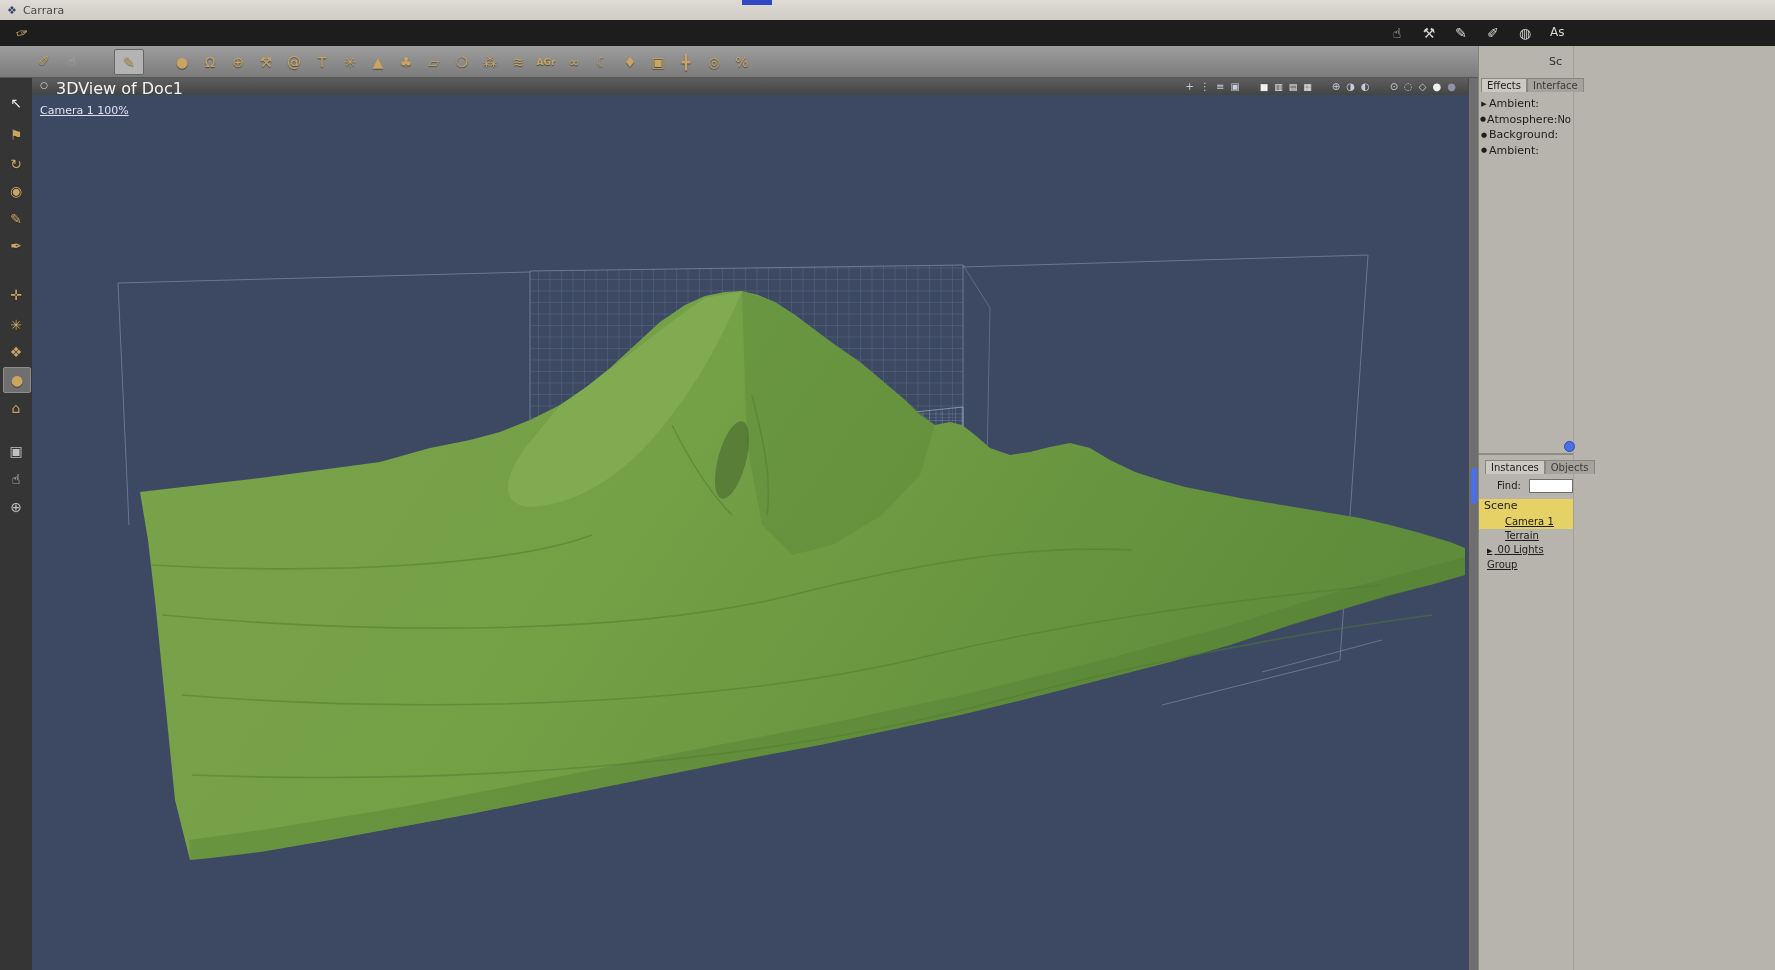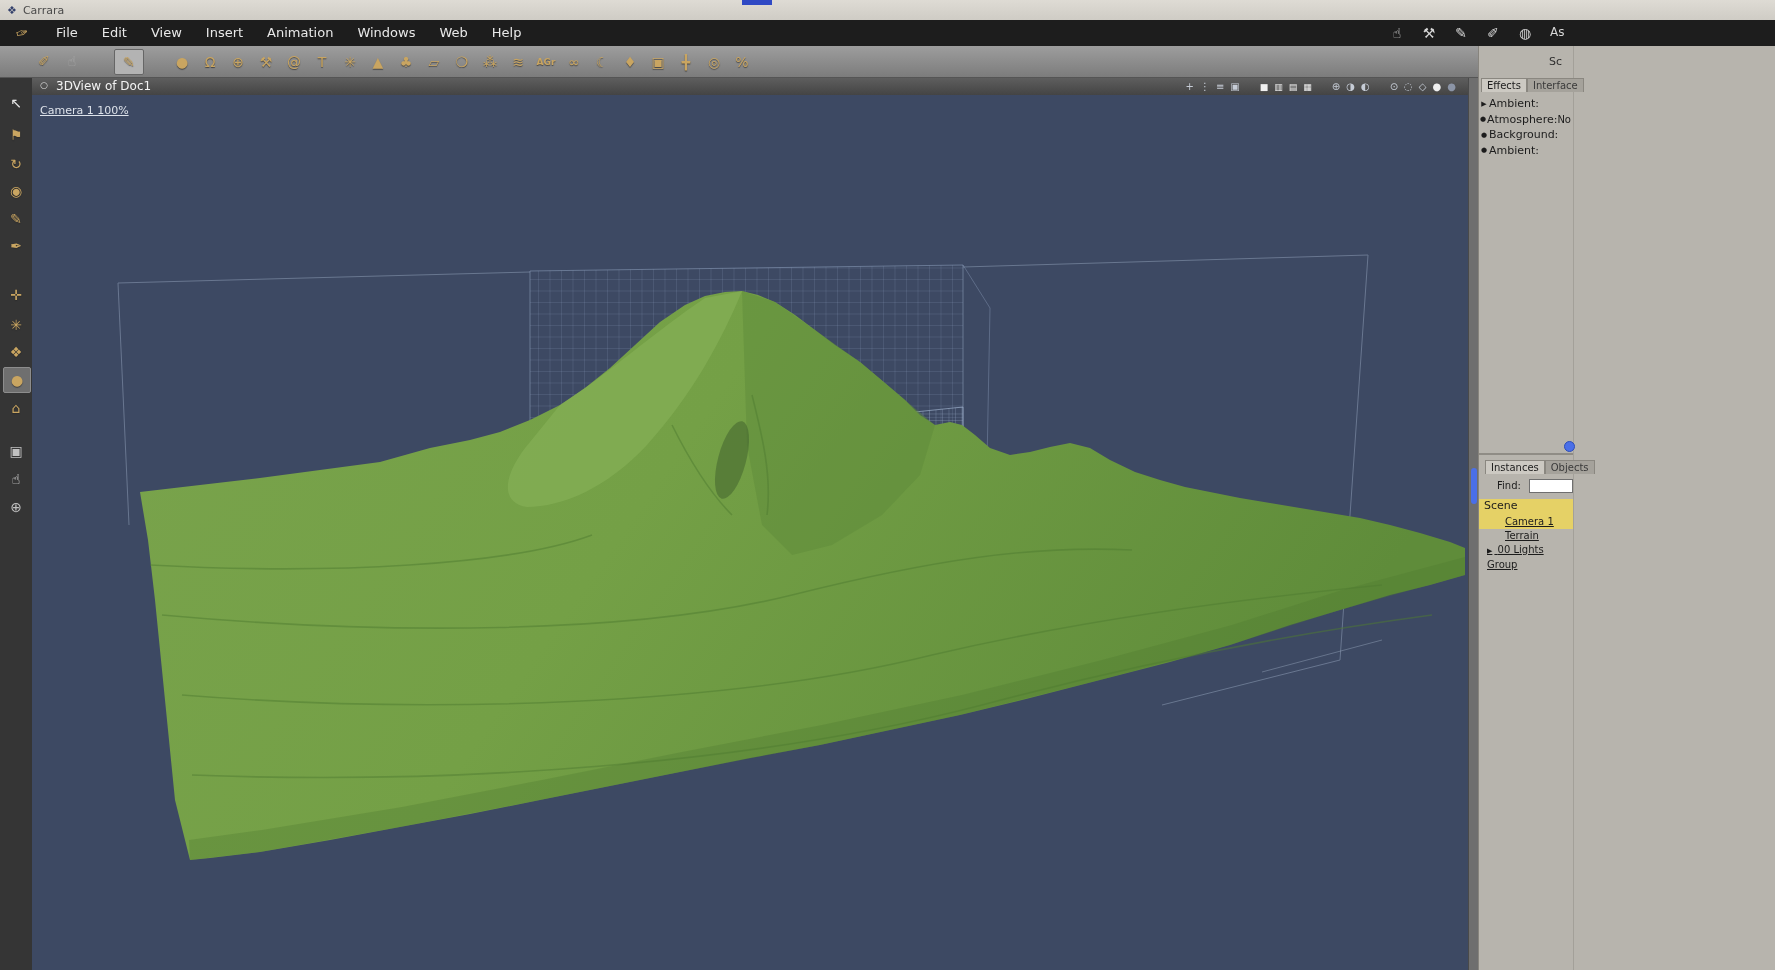--- a/index.html
+++ b/index.html
@@ -34,21 +34,21 @@
   
   #left-toolbar{position:absolute;left:0;top:78px;width:32px;height:892px;background:#353535;border-right:1px solid #222;}
   #left-toolbar .lt{position:absolute;left:3px;width:26px;height:24px;line-height:24px;text-align:center;font-size:14px;}
   #left-toolbar .white{color:#e6e6e6;text-shadow:none;}
   #left-toolbar .gray{color:#c0c0c0;text-shadow:none;}
   #left-toolbar .selected{background:#6f6f6f;border:1px solid #8d8d8d;border-radius:2px;}
 
   
   #vp-titlebar{position:absolute;left:32px;top:78px;width:1436px;height:17px;background:linear-gradient(#5e5e5e,#444);color:#f2f2f2;}
   #vp-titlebar .collapse{position:absolute;left:8px;top:2px;font-size:9px;color:#ddd;}
-  #vp-titlebar .vt{position:absolute;left:24px;top:1px;font-size:12px;}
+  #vp-titlebar .vt{position:absolute;left:24px;top:1px;font-size:16px;}
   #vp-titlebar .vh-icons{position:absolute;right:12px;top:0;height:17px;display:flex;align-items:center;gap:6px;font-size:10px;color:#c6ccd6;}
   #vp-titlebar .sq{font-size:9px;color:#f0f0f0;}
   #vp-titlebar .wht{color:#f0f0f0;}
   #vp-titlebar .drk{color:#8b94a6;}
   #vp-titlebar .gap{width:8px;}
 
   #viewport{position:absolute;left:32px;top:95px;width:1436px;height:875px;background:#3d4963;}
   #viewport .cam-label{position:absolute;left:8px;top:9px;font-size:11px;color:#dde2ea;text-decoration:underline;}
 
   
@@ -87,30 +87,20 @@
 <div id="app">
 
   <div id="titlebar">
     <span class="logo">❖</span>
     <span class="title">Carrara</span>
     <span class="accent"></span>
   </div>
 
   <div id="menubar">
     <span class="brand">✑</span>
-    <div class="items">
-      <span class="mi">File</span>
-      <span class="mi">Edit</span>
-      <span class="mi">View</span>
-      <span class="mi">Insert</span>
-      <span class="mi">Animation</span>
-      <span class="mi">Windows</span>
-      <span class="mi">Web</span>
-      <span class="mi">Help</span>
-    </div>
     <div class="room-icons">
       <span class="ri">☝</span>
       <span class="ri">⚒</span>
       <span class="ri">✎</span>
       <span class="ri">✐</span>
       <span class="ri">◍</span>
     </div>
     <span class="room-label">As</span>
   </div>
 

